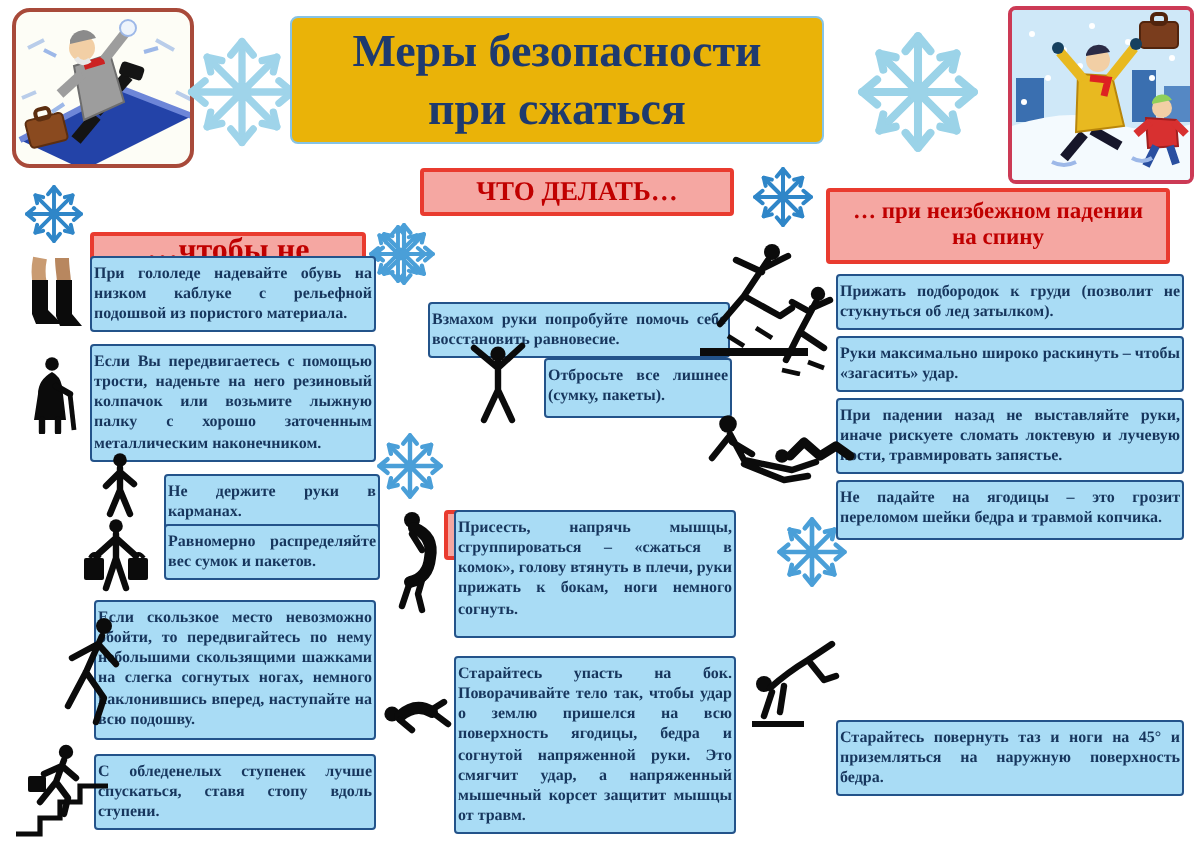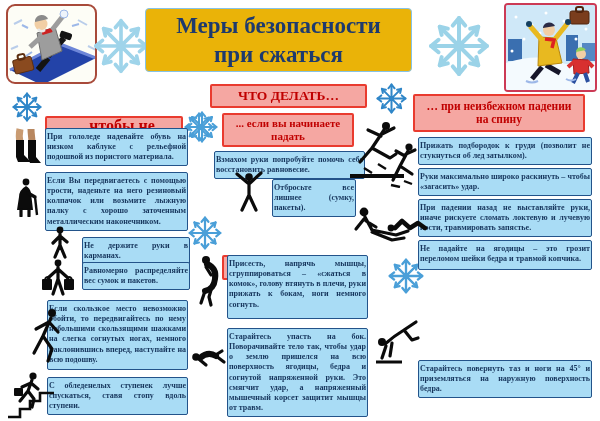--- a/index.html
+++ b/index.html
@@ -173,24 +173,23 @@
   <div class="hdr" style="left:210px;top:84px;width:157px;height:24px;font-size:13.5px;">ЧТО ДЕЛАТЬ…</div>
 
   <svg class="sf" viewBox="0 0 100 100" style="left:376px;top:83px;width:31px;height:31px;color:#2f86c8;">
       <use href="#sf"></use>
     </svg>
 
   <svg class="sf" viewBox="0 0 100 100" style="left:186px;top:111px;width:32px;height:32px;color:#4a9fd8;">
       <use href="#sf"></use>
     </svg>
 
-  <div class="hdr" style="left:222px;top:113px;width:132px;height:34px;font-size:11px;padding:0 4px;">... если вы начинаете падать</div>
 
   <div class="blk" style="left:214px;top:151px;width:151px;min-height:22px;">Взмахом руки попробуйте помочь себе восстановить равновесие.</div>
-  <div class="blk" style="left:272px;top:179px;width:84px;min-height:30px;">Отбросьте все лишнее (сумку, пакеты).</div>
+  <div class="blk" style="left:272px;top:179px;width:94px;min-height:30px;">Отбросьте все лишнее (сумку, пакеты).</div>
 
   <svg class="pic" style="left:230px;top:168px;" width="38" height="50" viewBox="0 0 38 50">
     <circle cx="19" cy="9" r="3.8" class="fillb"></circle>
     <path d="M19,13 V27 M19,16 L7,6 M19,16 L31,5 M19,27 L12,42 M19,27 L26,42" class="stick"></path>
   </svg>
 
   <svg class="pic" style="left:346px;top:120px;" width="62" height="64" viewBox="0 0 62 64">
     <circle cx="40" cy="6" r="4" class="fillb"></circle>
     <path d="M38,10 L26,28 M36,14 L48,8 M35,16 L22,10 M26,28 L44,38 L50,34 M26,28 L14,42" class="stick"></path>
     <path d="M4,56 H58" stroke="#0b0b0b" stroke-width="4"></path>

